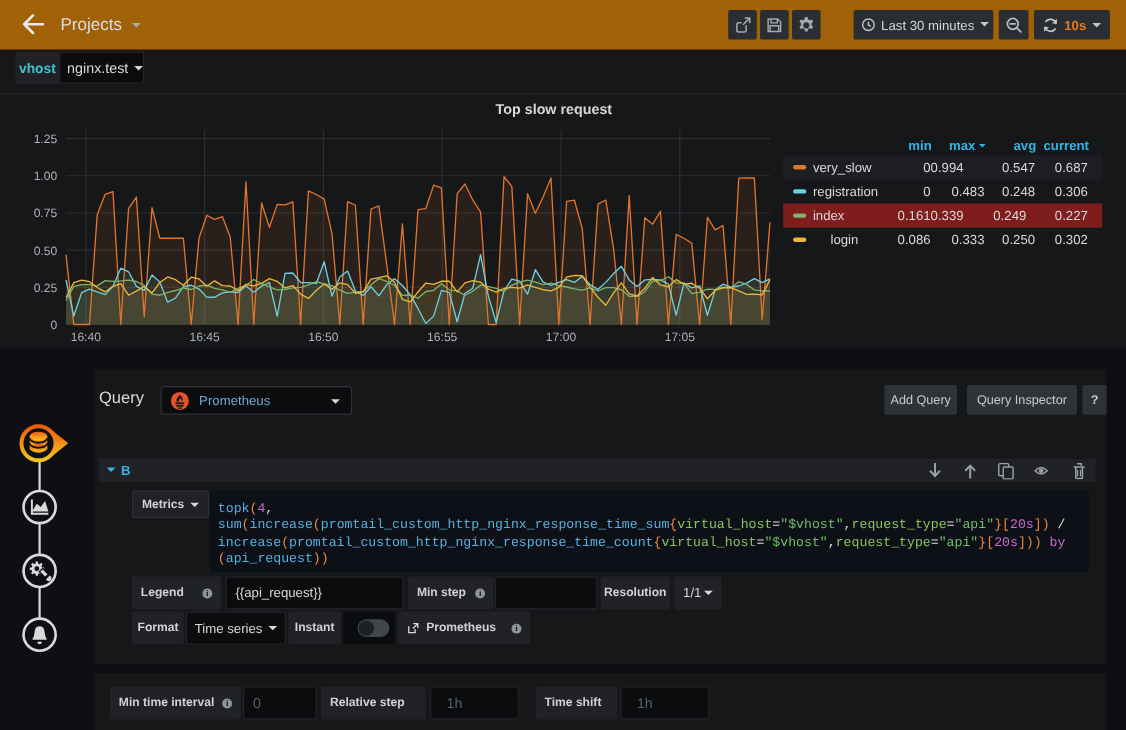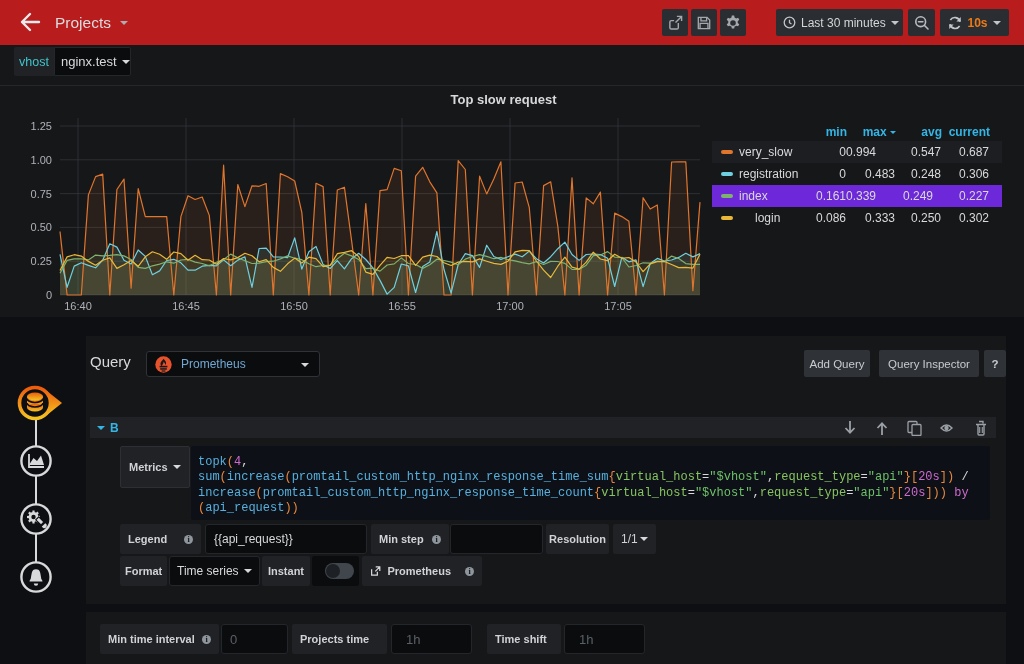--- a/index.html
+++ b/index.html
@@ -10,21 +10,21 @@
   font-size:12px; display:flex; align-items:center; padding:0 8px; white-space:nowrap; }
 .btn { background:#2f3237; border-radius:2px; color:#c9ccce; font-size:11.5px; font-weight:500;
   display:flex; align-items:center; justify-content:center; white-space:nowrap;margin-left:18px; }
 .navbtn { background:#2a2d32; border-radius:2px; display:flex; align-items:center; justify-content:center; white-space:nowrap; }
 .info { display:inline-flex; flex:none; width:9px; height:9px; border-radius:50%; background:#8e959c;
   color:#16181b; font-size:8px; font-weight:700; align-items:center; justify-content:center;
   font-family:"Liberation Serif",serif; }
 </style></head>
 <body>
 
-<div class="abs" style="left:0;top:0;width:1024px;height:45px;background:#b91c1c;">
+<div class="abs" style="left:0;top:0;width:1024px;height:45px;background:#a16207;">
   <svg class="abs" style="left:17px;top:11px" width="24" height="22" viewBox="0 0 24 22">
     <path d="M13 3 L5 11 L13 19 M5 11 L22 11" stroke="#e8eaed" stroke-width="2.4" fill="none" stroke-linecap="round" stroke-linejoin="round"></path>
   </svg>
   <div class="abs" style="left:55px;top:0;height:45px;display:flex;align-items:center;font-size:15.5px;color:#dcdde0;white-space:nowrap;">Projects&nbsp;&nbsp;<span style="display:inline-block;width:0;height:0;border-left:4px solid transparent;border-right:4px solid transparent;border-top:4px solid #aaadb2;vertical-align:middle"></span></div>
 
   <div class="navbtn abs" style="left:662px;top:9px;width:26px;height:27px;">
     <svg width="15" height="15" viewBox="0 0 16 16">
         <path d="M11 8.5 v5 a1.5 1.5 0 0 1 -1.5 1.5 h-6 a1.5 1.5 0 0 1 -1.5 -1.5 v-6 a1.5 1.5 0 0 1 1.5 -1.5 h3" fill="none" stroke="#a5a9ae" stroke-width="1.5"></path>
         <path d="M9.5 1.5 h5 v5 M14.2 1.8 L8 8" stroke="#a5a9ae" stroke-width="1.5" fill="none"></path>
       </svg>
@@ -60,21 +60,21 @@
         <path d="M13.8 6.6 A6.1 6.1 0 0 0 2.7 4.6 M2.2 9.4 A6.1 6.1 0 0 0 13.3 11.4" fill="none" stroke="#c3c6c9" stroke-width="1.8"></path>
         <path d="M14.6 1.2 v5 h-5 Z" fill="#c3c6c9"></path>
         <path d="M1.4 14.8 v-5 h5 Z" fill="#c3c6c9"></path>
       </svg>
     <span style="font-size:12px;font-weight:700;color:#eb7b18;margin-left:5px;margin-right:5px;">10s</span>
     <span style="display:inline-block;width:0;height:0;border-left:4px solid transparent;border-right:4px solid transparent;border-top:4px solid #c3c6c9;vertical-align:middle"></span>
   </div>
 </div>
 
 <div class="abs" style="left:14px;top:47px;width:40px;height:29px;background:#202226;border-radius:2px 0 0 2px;display:flex;align-items:center;justify-content:center;">
-  <span style="color:#3fc4cc;font-size:12.5px;font-weight:400;">vhost</span>
+  <span style="color:#3fc4cc;font-size:12.5px;font-weight:700;">vhost</span>
 </div>
 <div class="abs inp" style="left:54px;top:47px;width:77px;height:29px;border-radius:0 2px 2px 0;padding:0 6px;">
   <span style="font-size:13px;">nginx.test</span>
     <span style="margin-left:5px"><span style="display:inline-block;width:0;height:0;border-left:4px solid transparent;border-right:4px solid transparent;border-top:4px solid #d8d9da;vertical-align:middle"></span></span>
 </div>
 
 <div class="abs" style="left:0;top:85px;width:1024px;height:232px;background:#161719;border-top:1px solid #25272a;"></div>
 <div class="abs" style="left:0;top:92px;width:1007px;text-align:center;font-size:13px;font-weight:700;color:#d8d9da;">Top slow request</div>
 <svg class="abs" style="left:0;top:85px" width="1024" height="235" viewBox="0 0 1024 235">
 <line x1="60" y1="210.0" x2="700" y2="210.0" stroke="#35373a" stroke-width="1" opacity="0.75"></line>
@@ -128,21 +128,21 @@
     <span style="width:48px;text-align:right;">0.687</span>
   </div>
   <div style="display:flex;height:22px;align-items:center;color:#d8d9da;">
     <span style="width:12px;margin-left:9px;height:4px;border-radius:2px;background:#6ed0e0;flex:none;"></span>
     <span style="margin-left:6px;width:69px;">registration</span>
     <span style="width:38px;text-align:right;">0</span>
     <span style="width:49px;text-align:right;">0.483</span>
     <span style="width:46px;text-align:right;">0.248</span>
     <span style="width:48px;text-align:right;">0.306</span>
   </div>
-  <div style="display:flex;height:22px;align-items:center;background:#6d28d9;color:#d8d9da;">
+  <div style="display:flex;height:22px;align-items:center;background:#7f1d1d;color:#d8d9da;">
     <span style="width:12px;margin-left:9px;height:4px;border-radius:2px;background:#7eb26d;flex:none;"></span>
     <span style="margin-left:6px;width:69px;">index</span>
     <span style="width:38px;text-align:right;">0.161</span>
     <span style="width:49px;text-align:left;">0.339</span>
     <span style="width:46px;text-align:center;">0.249</span>
     <span style="width:48px;text-align:right;">0.227</span>
   </div>
   <div style="display:flex;height:22px;align-items:center;color:#d8d9da;">
     <span style="width:12px;margin-left:9px;height:4px;border-radius:2px;background:#eab839;flex:none;"></span>
     <span style="margin-left:6px;width:69px;padding-left:16px;">login</span>
@@ -234,21 +234,21 @@
   <path d="M99 8 q5.5-6 11 0 q-5.5 6-11 0z" fill="none" stroke="#9aa0a6" stroke-width="1.4"></path>
   <circle cx="104.5" cy="8" r="2.2" fill="#9aa0a6"></circle>
  </g>
  <g stroke="#9aa0a6" stroke-width="1.4" fill="none">
   <path d="M134 4.5 h10 M136 4.5 v9.5 a1 1 0 0 0 1 1 h4 a1 1 0 0 0 1-1 v-9.5 M137 1.5 h4 v2"></path>
   <path d="M137.7 7 v6 M140.3 7 v6" stroke-width="1.1"></path>
  </g>
 </svg>
 </div>
 
-<div class="abs lbl" style="left:120px;top:446px;width:70px;height:42px;border:1px solid #2c2f34;justify-content:space-between;">Metrics <span style="display:inline-block;width:0;height:0;border-left:4px solid transparent;border-right:4px solid transparent;border-top:4px solid #d8d9da;vertical-align:middle"></span></div>
+<div class="abs lbl" style="left:120px;top:446px;width:70px;height:25px;border:1px solid #2c2f34;justify-content:space-between;">Metrics <span style="display:inline-block;width:0;height:0;border-left:4px solid transparent;border-right:4px solid transparent;border-top:4px solid #d8d9da;vertical-align:middle"></span></div>
 <div class="abs" style="left:191px;top:446px;width:799px;height:74px;background:#0d1016;border-radius:2px;
   font-family:'Liberation Mono',monospace;font-size:12px;line-height:15.3px;padding:9px 0 0 7px;white-space:pre;"><span style="color:#56b1e0">topk</span><span style="color:#e8883f">(</span><span style="color:#cf6bcf">4</span>,
 <span style="color:#56b1e0">sum</span><span style="color:#e8883f">(</span><span style="color:#56b1e0">increase</span><span style="color:#e8883f">(</span><span style="color:#56b1e0">promtail_custom_http_nginx_response_time_sum</span><span style="color:#e8883f">{</span><span style="color:#87c460">virtual_host</span>=<span style="color:#6fc06a">"$vhost"</span>,<span style="color:#87c460">request_type</span>=<span style="color:#6fc06a">"api"</span><span style="color:#e8883f">}[</span><span style="color:#cf6bcf">20s</span><span style="color:#e8883f">])</span> /
 <span style="color:#56b1e0">increase</span><span style="color:#e8883f">(</span><span style="color:#56b1e0">promtail_custom_http_nginx_response_time_count</span><span style="color:#e8883f">{</span><span style="color:#87c460">virtual_host</span>=<span style="color:#6fc06a">"$vhost"</span>,<span style="color:#87c460">request_type</span>=<span style="color:#6fc06a">"api"</span><span style="color:#e8883f">}[</span><span style="color:#cf6bcf">20s</span><span style="color:#e8883f">]))</span> <span style="color:#cf6bcf">by</span>
 <span style="color:#e8883f">(</span><span style="color:#56b1e0">api_request</span><span style="color:#e8883f">))</span></div>
 
 <div class="abs lbl" style="left:120px;top:524px;width:81px;height:30px;justify-content:space-between;">Legend <span class="info">i</span></div>
 <div class="abs inp" style="left:205px;top:524px;width:162px;height:30px;">{{api_request}}</div>
 <div class="abs lbl" style="left:371px;top:524px;width:78px;height:30px;justify-content:space-between;">Min step <span class="info">i</span></div>
 <div class="abs inp" style="left:450px;top:524px;width:93px;height:30px;"></div>
@@ -265,16 +265,16 @@
   <svg width="12" height="12" viewBox="0 0 14 14" style="margin-right:6px">
       <path d="M2 5 v7 h7 v-4" fill="none" stroke="#d8d9da" stroke-width="1.5"></path>
       <path d="M7 2 h5 v5 M12 2 L6.5 7.5" stroke="#d8d9da" stroke-width="1.5" fill="none"></path>
     </svg>
   <span>Prometheus</span>
   <span class="info" style="margin-left:14px">i</span>
 </div>
 
 <div class="abs lbl" style="left:100px;top:624px;width:119px;height:30px;justify-content:space-between;">Min time interval <span class="info">i</span></div>
 <div class="abs inp" style="left:221px;top:624px;width:67px;height:30px;color:#5a6066;font-size:13px;">0</div>
-<div class="abs lbl" style="left:292px;top:624px;width:95px;height:30px;">Projects time</div>
+<div class="abs lbl" style="left:292px;top:624px;width:95px;height:30px;">Relative step</div>
 <div class="abs inp" style="left:391px;top:624px;width:81px;height:30px;color:#5a6066;font-size:13px;padding-left:14px;">1h</div>
 <div class="abs lbl" style="left:487px;top:624px;width:74px;height:30px;">Time shift</div>
 <div class="abs inp" style="left:564px;top:624px;width:81px;height:30px;color:#5a6066;font-size:13px;padding-left:14px;">1h</div>
 
 </body></html>

